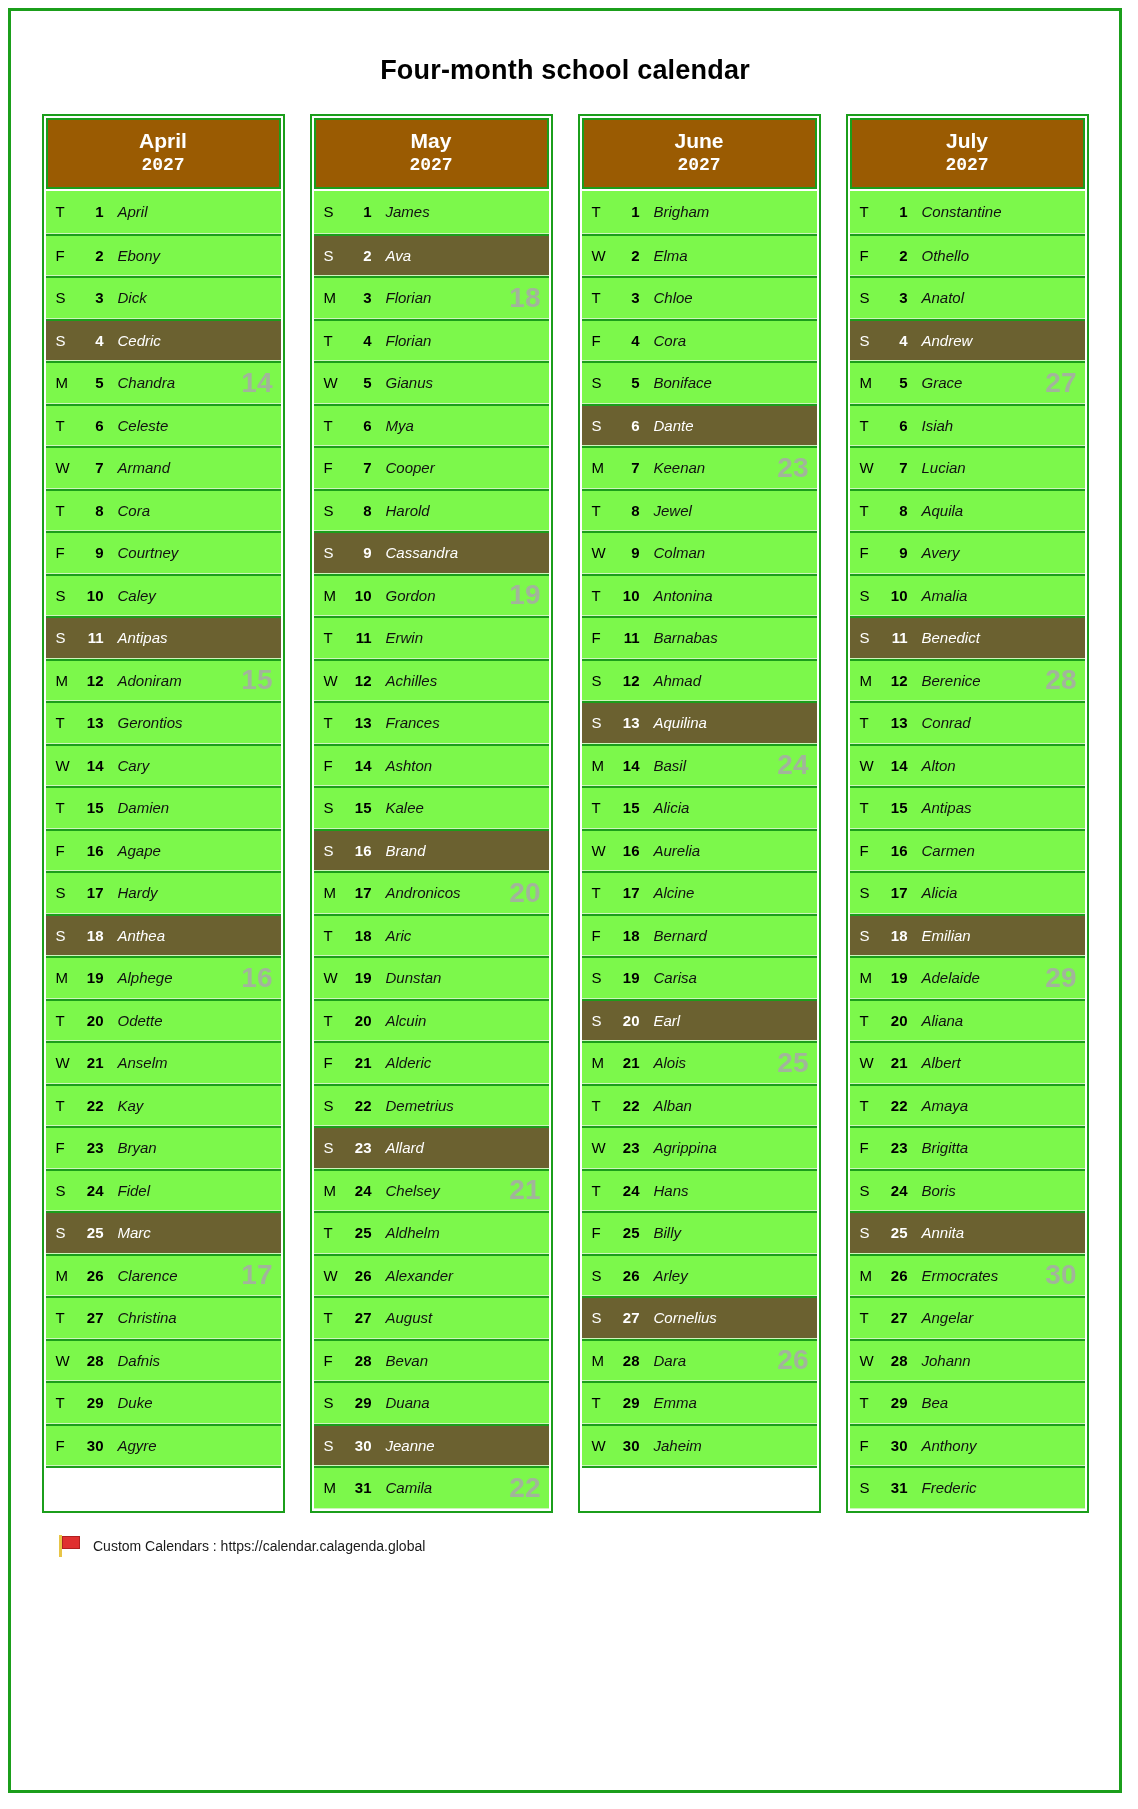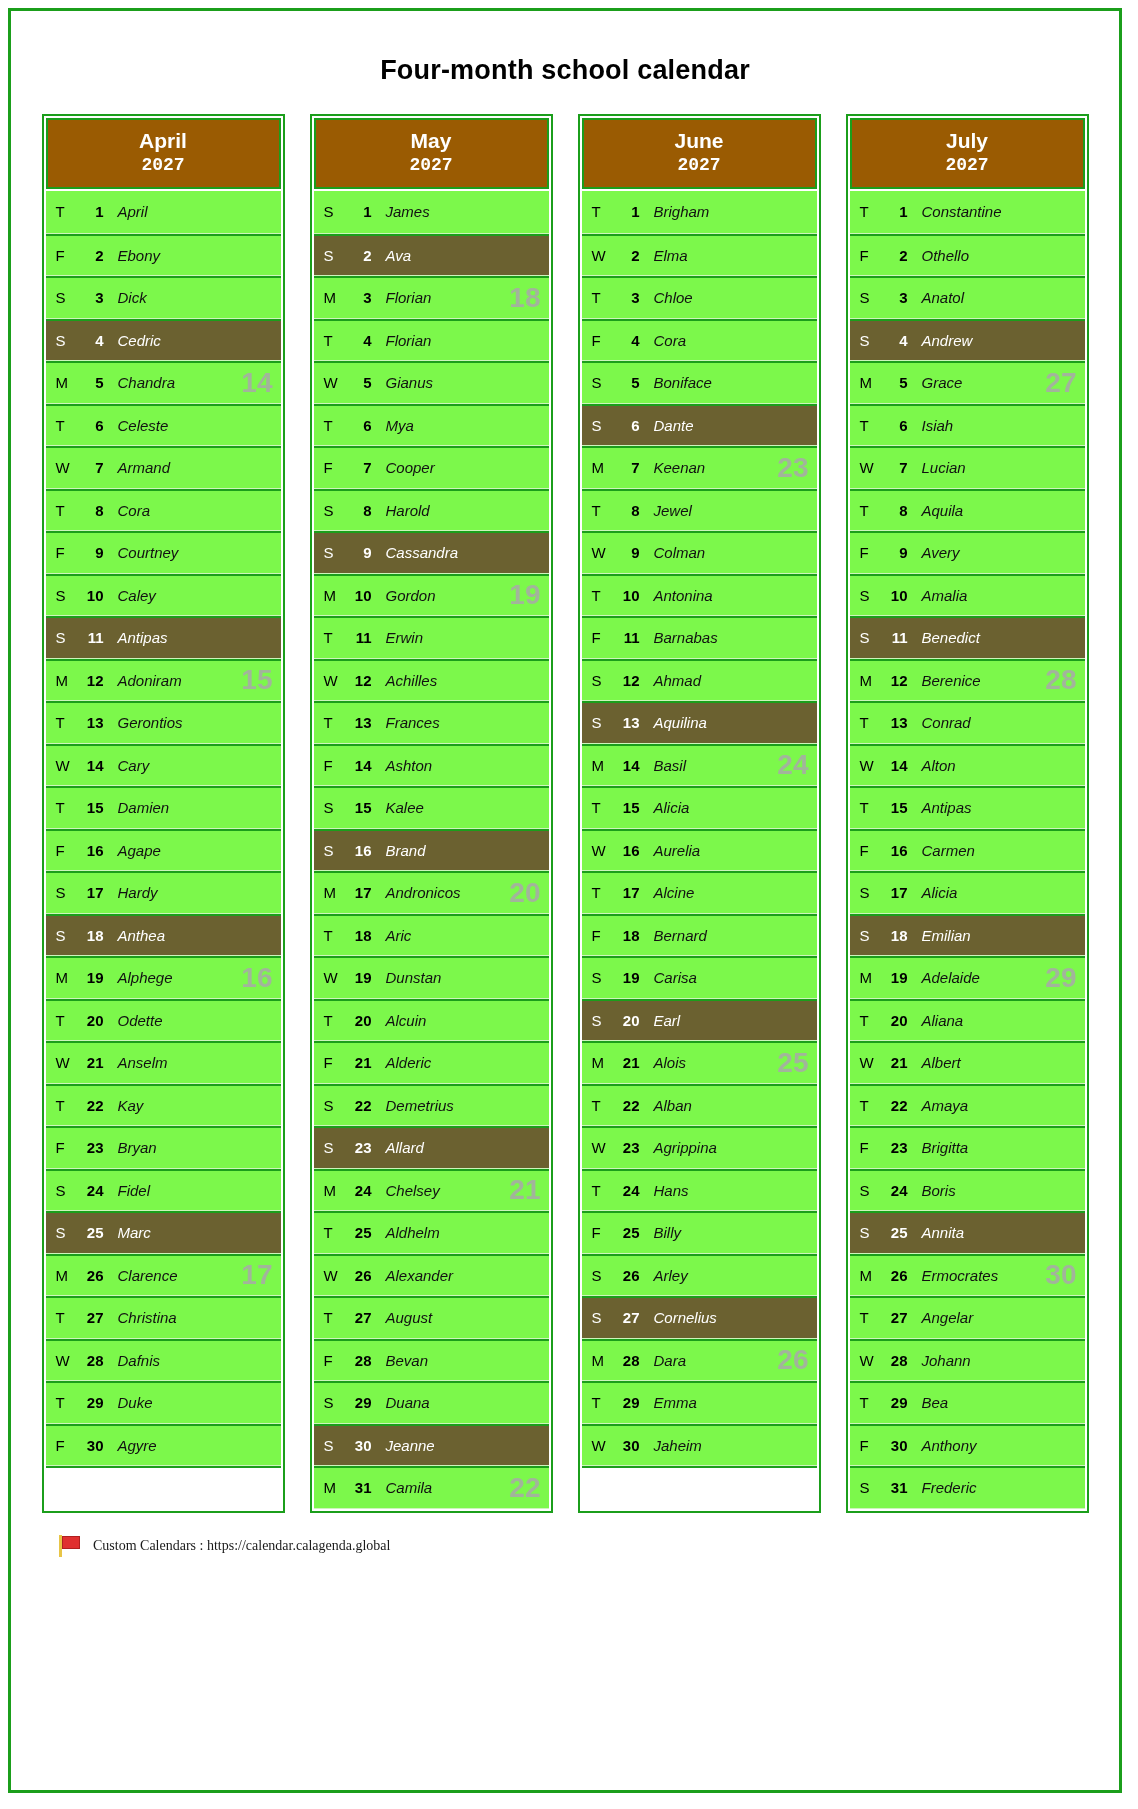--- a/index.html
+++ b/index.html
@@ -108,21 +108,20 @@
     font-size: 28px;
     font-weight: bold;
     color: #a9a9a9;
     opacity: 0.85;
     line-height: 1;
   }
   #footer {
     display: flex;
     align-items: center;
     margin: 22px 4px 0 48px;
-    font-family: Liberation Serif, serif;
   }
   #flag-icon {
     width: 24px;
     height: 22px;
     position: relative;
     margin-right: 10px;
     flex: 0 0 auto;
   }
   #flag-icon .pole {
     position: absolute;

